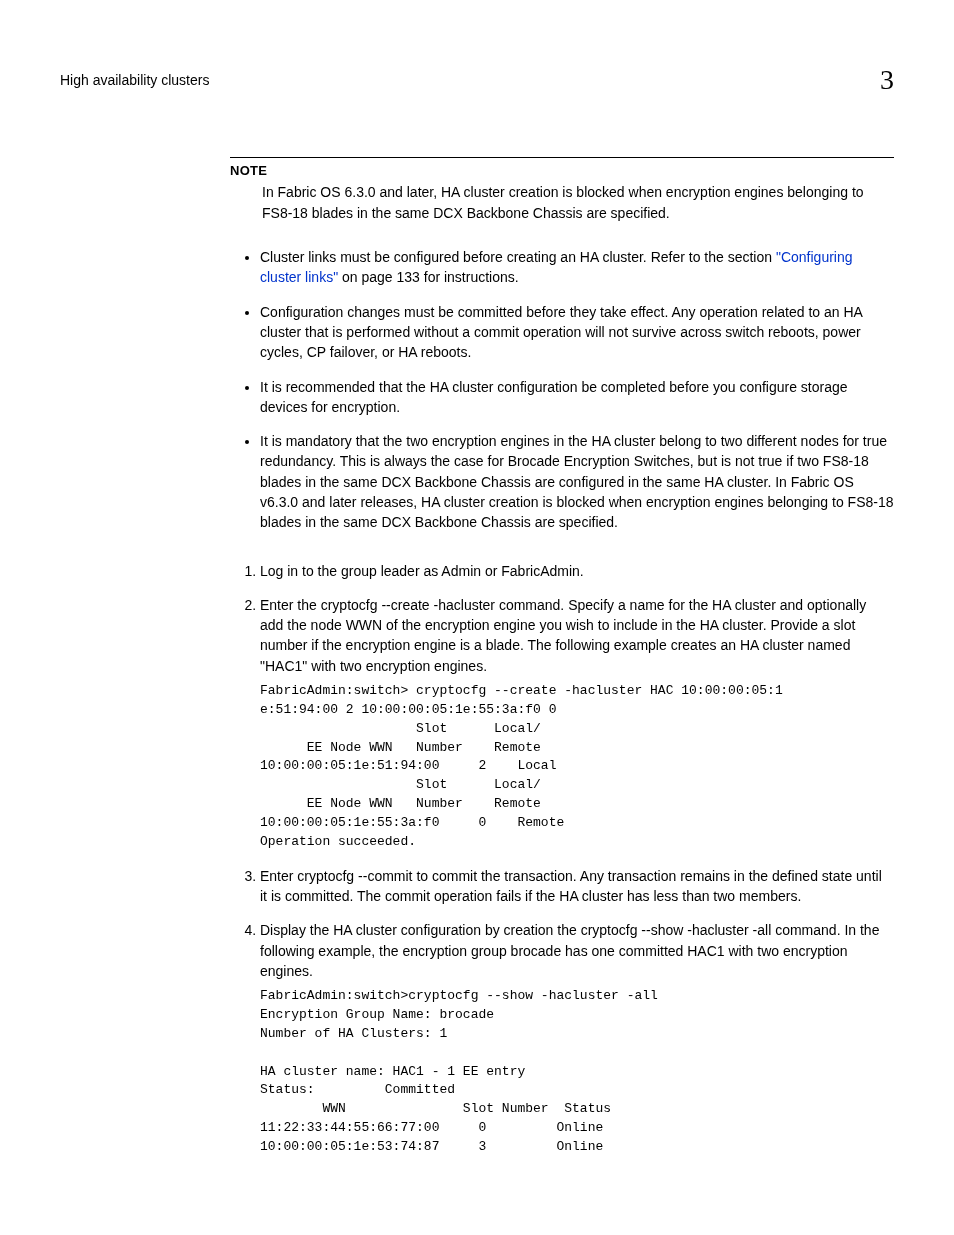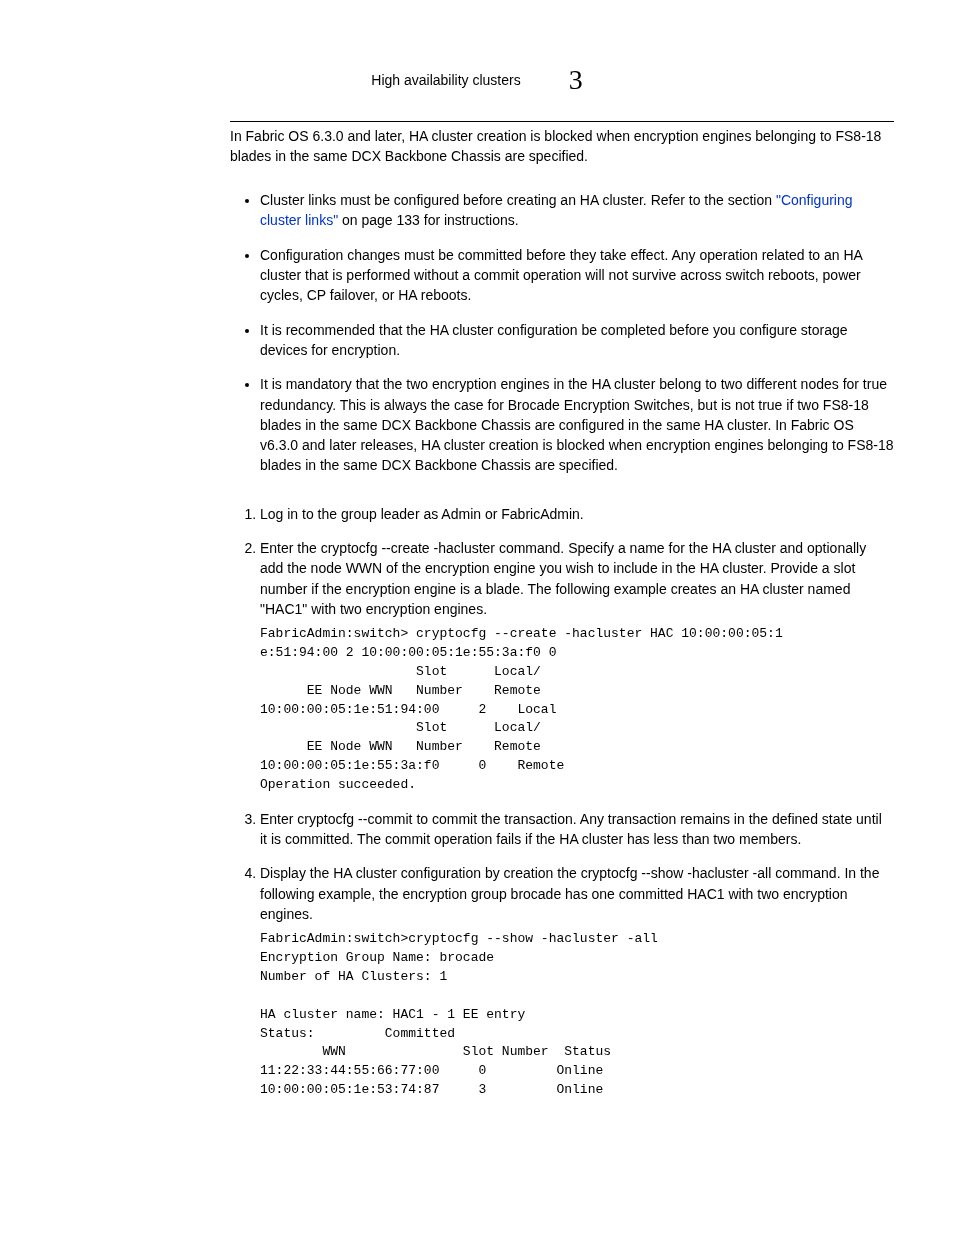--- a/index.html
+++ b/index.html
@@ -8,24 +8,24 @@
     line-height: 1.45;
     color: #000;
     margin: 0;
     padding: 60px 60px 40px 60px;
     width: 954px;
     box-sizing: border-box;
     background: #fff;
   }
   .header {
     display: flex;
-    justify-content: center;
+    justify-content: space-between;
     align-items: center;
     gap: 48px;
-    margin-bottom: 20px;
+    margin-bottom: 56px;
   }
   .header-title {
     font-size: 14px;
     color: #000;
   }
   .chapter-num {
     font-size: 28px;
     font-family: "Times New Roman", serif;
     font-weight: normal;
   }
@@ -37,20 +37,21 @@
     margin-bottom: 4px;
   }
   .note-label {
     font-weight: bold;
     font-size: 13px;
     letter-spacing: 0.3px;
   }
   .note-text {
     margin-top: 2px;
     margin-bottom: 24px;
+    margin-left: 32px;
   }
   ul.bullets {
     list-style-type: disc;
     padding-left: 22px;
     margin: 0 0 28px 0;
   }
   ul.bullets li {
     margin-bottom: 14px;
     margin-left: 8px;
   }
@@ -84,20 +85,21 @@
 <body>
 
 <div class="header">
   <span class="header-title">High availability clusters</span>
   <span class="chapter-num">3</span>
 </div>
 
 <div class="content">
 
   <div class="rule"></div>
+  <div class="note-label">NOTE</div>
   <div class="note-text">In Fabric OS 6.3.0 and later, HA cluster creation is blocked when encryption engines belonging to FS8-18 blades in the same DCX Backbone Chassis are specified.</div>
 
   <ul class="bullets">
     <li>
       <span>Cluster links must be configured before creating an HA cluster. Refer to the section </span><a class="link" href="#">"Configuring cluster links"</a><span> on page 133 for instructions.</span>
     </li>
     <li>Configuration changes must be committed before they take effect. Any operation related to an HA cluster that is performed without a commit operation will not survive across switch reboots, power cycles, CP failover, or HA reboots.</li>
     <li>It is recommended that the HA cluster configuration be completed before you configure storage devices for encryption.</li>
     <li>It is mandatory that the two encryption engines in the HA cluster belong to two different nodes for true redundancy. This is always the case for Brocade Encryption Switches, but is not true if two FS8-18 blades in the same DCX Backbone Chassis are configured in the same HA cluster. In Fabric OS v6.3.0 and later releases, HA cluster creation is blocked when encryption engines belonging to FS8-18 blades in the same DCX Backbone Chassis are specified.</li>
   </ul>

